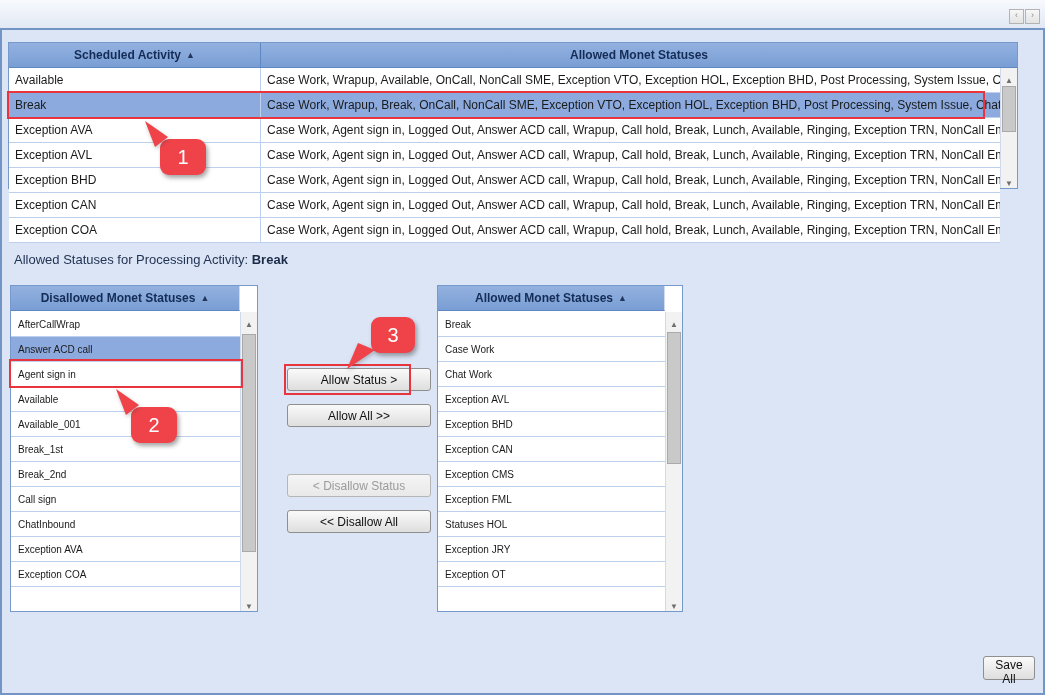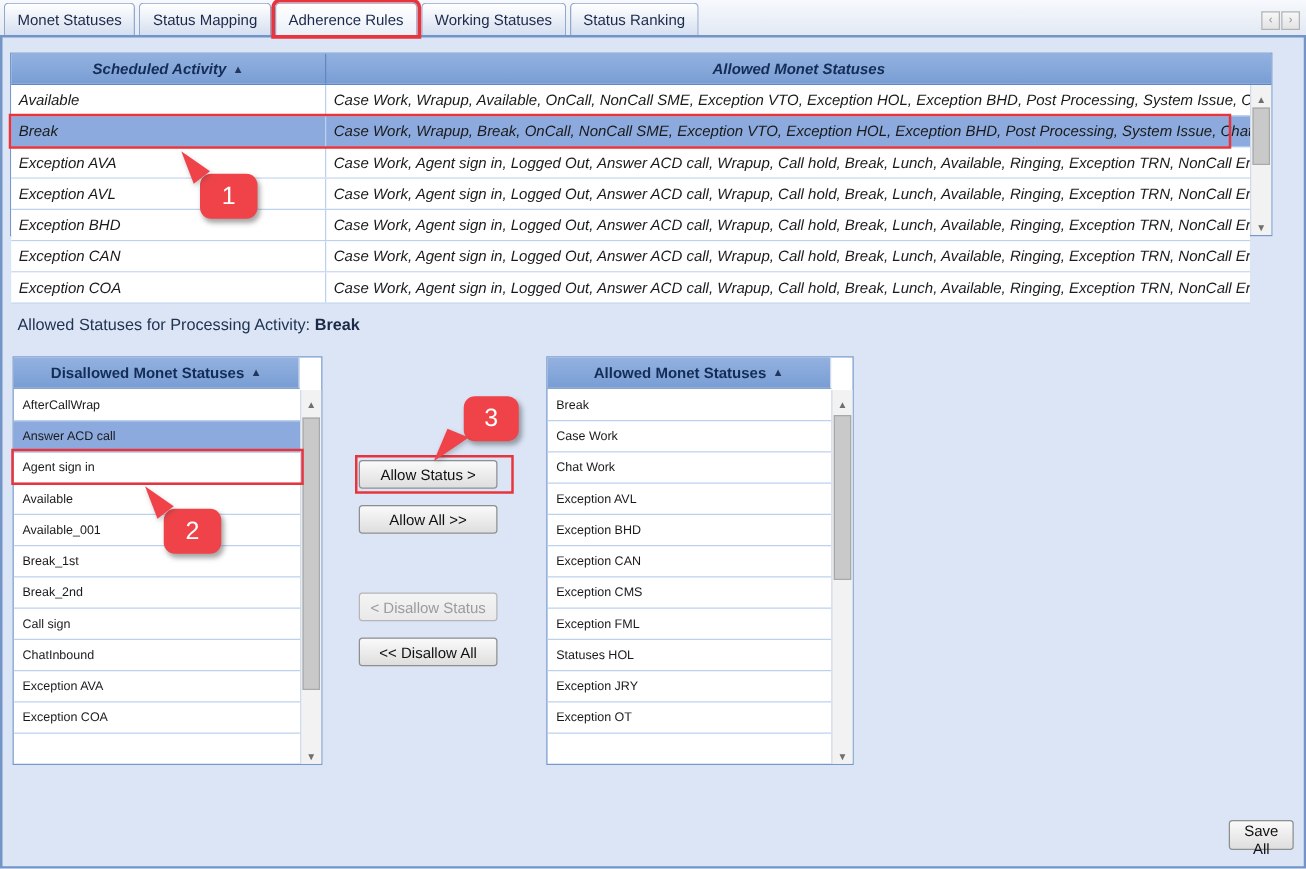--- a/index.html
+++ b/index.html
@@ -18,21 +18,21 @@
   .navbtns{position:absolute;right:5px;top:9px;display:flex;gap:1px;z-index:2;}
   .navbtn{width:13px;height:13px;border:1px solid #b3b3b3;background:linear-gradient(#f7f7f7,#e3e3e3);
           color:#8f8f8f;font-size:9px;line-height:11px;text-align:center;cursor:pointer;}
 
   
   .panel{position:absolute;left:0;top:28px;width:1041px;height:663px;border:2px solid #7295c6;
          background:#dbe5f6;}
 
   
   .sched-table{position:absolute;left:6px;top:12px;width:1010px;height:147px;background:#fff;
-               border:1px solid #7699cc;box-sizing:border-box;font-style:italic;}
+               border:1px solid #7699cc;box-sizing:border-box;}
   .sched-header{display:flex;height:25px;background:linear-gradient(#93b1e0,#799ed4);
                 border-bottom:1px solid #5f87c4;box-sizing:border-box;}
   .sh1{width:252px;border-right:1px solid #5f87c4;display:flex;align-items:center;justify-content:center;
        gap:5px;font-size:12px;font-weight:bold;color:#142c56;box-sizing:border-box;}
   .sh2{flex:1;display:flex;align-items:center;justify-content:center;font-size:12px;font-weight:bold;color:#142c56;}
   .sched-body{position:absolute;left:0;top:25px;right:17px;bottom:0;}
   .srow{display:flex;height:24px;border-bottom:1px solid #bdd1ee;background:#fff;font-size:12px;color:#1a1a1a;cursor:pointer;}
   .sc1{width:252px;display:flex;align-items:center;padding-left:6px;border-right:1px solid #bdd1ee;box-sizing:border-box;}
   .sc2{flex:1;display:flex;align-items:center;padding-left:6px;white-space:nowrap;overflow:hidden;}
   .srow.selected{background:#8caade;}
@@ -59,21 +59,21 @@
   .list-items{position:absolute;left:0;top:26px;right:17px;bottom:0;}
   .litem{height:24px;border-bottom:1px solid #bdd1ee;display:flex;align-items:center;padding-left:7px;
          font-size:10px;color:#1a1a1a;cursor:pointer;}
   .litem.selected{background:#8caade;}
   .list-scroll{top:26px;right:0;bottom:0;}
 
   #disallowed-box{left:8px;top:255px;width:248px;height:327px;}
   #allowed-box{left:435px;top:255px;width:246px;height:327px;}
 
   
-  .xferbtn{position:absolute;left:285px;width:111px;height:23px;background:linear-gradient(#fafafa,#dedede);
+  .xferbtn{position:absolute;left:285px;width:144px;height:23px;background:linear-gradient(#fafafa,#dedede);
            border:1px solid #8f8f8f;border-radius:3px;font-size:12px;color:#111;
            font-family:"Liberation Sans",sans-serif;cursor:pointer;}
   .xferbtn.disabled{color:#9b9b9b;border-color:#b6b6b6;background:linear-gradient(#f4f4f4,#e9e9e9);cursor:default;}
   #btn-allow-status{top:338px;}
   #btn-allow-all{top:374px;}
   #btn-disallow-status{top:444px;}
   #btn-disallow-all{top:480px;}
   .savebtn{position:absolute;left:981px;top:626px;width:52px;height:24px;background:linear-gradient(#fafafa,#dedede);
            border:1px solid #8f8f8f;border-radius:3px;font-size:12px;color:#111;
            font-family:"Liberation Sans",sans-serif;cursor:pointer;}
@@ -93,43 +93,20 @@
   #callout-1{left:158px;top:109px;} #callout-2{left:129px;top:377px;} #callout-3{left:369px;top:287px;}
   .tail-up{left:-16px;top:-19px;}
   .tail-down{left:-26px;top:24px;}
 </style>
 </head>
 <body>
 
 <div class="screen">
 
   <div class="tabstrip">
-    <div class="tabs">
-
-        <div class="tab">
-          <span>Monet Statuses</span>
-        </div>
-
-        <div class="tab">
-          <span>Status Mapping</span>
-        </div>
-
-        <div class="tab active">
-          <span>Adherence Rules</span>
-        </div>
-
-        <div class="tab">
-          <span>Working Statuses</span>
-        </div>
-
-        <div class="tab">
-          <span>Status Ranking</span>
-        </div>
-
-    </div>
     <div class="navbtns">
       <div class="navbtn">‹</div>
       <div class="navbtn">›</div>
     </div>
   </div>
 
   <div class="panel">
 
     <div class="sched-table">
       <div class="sched-header">

